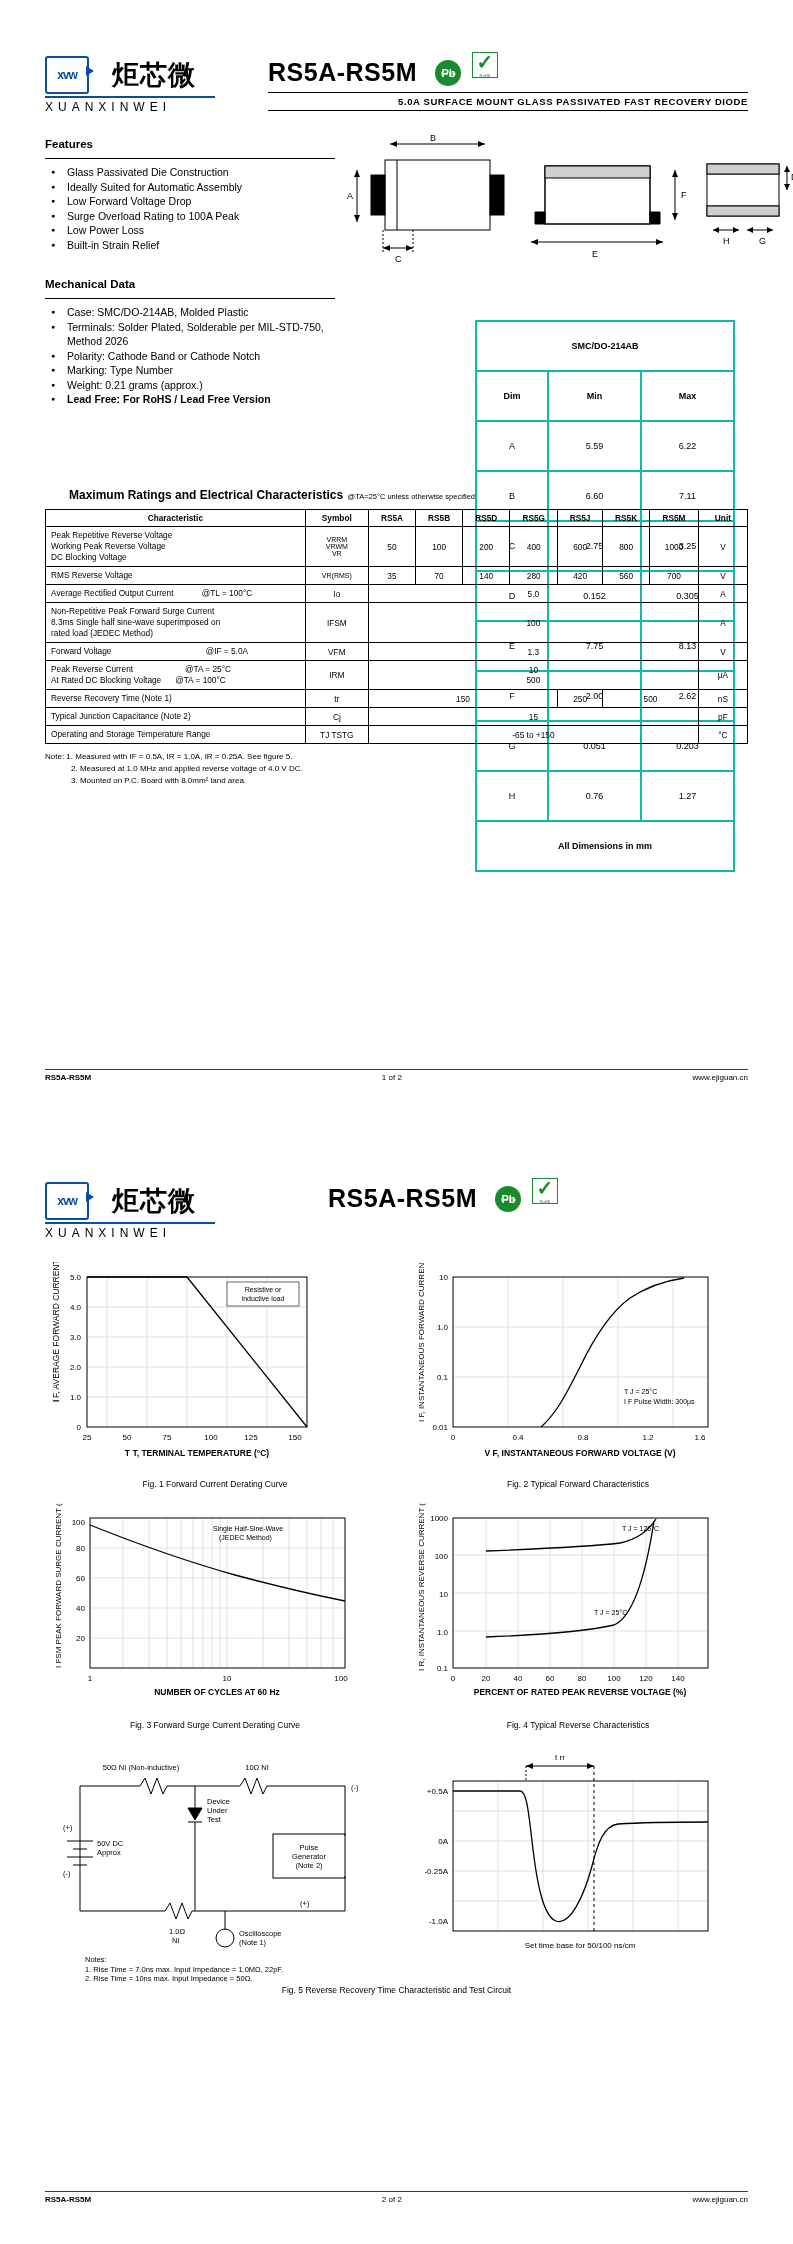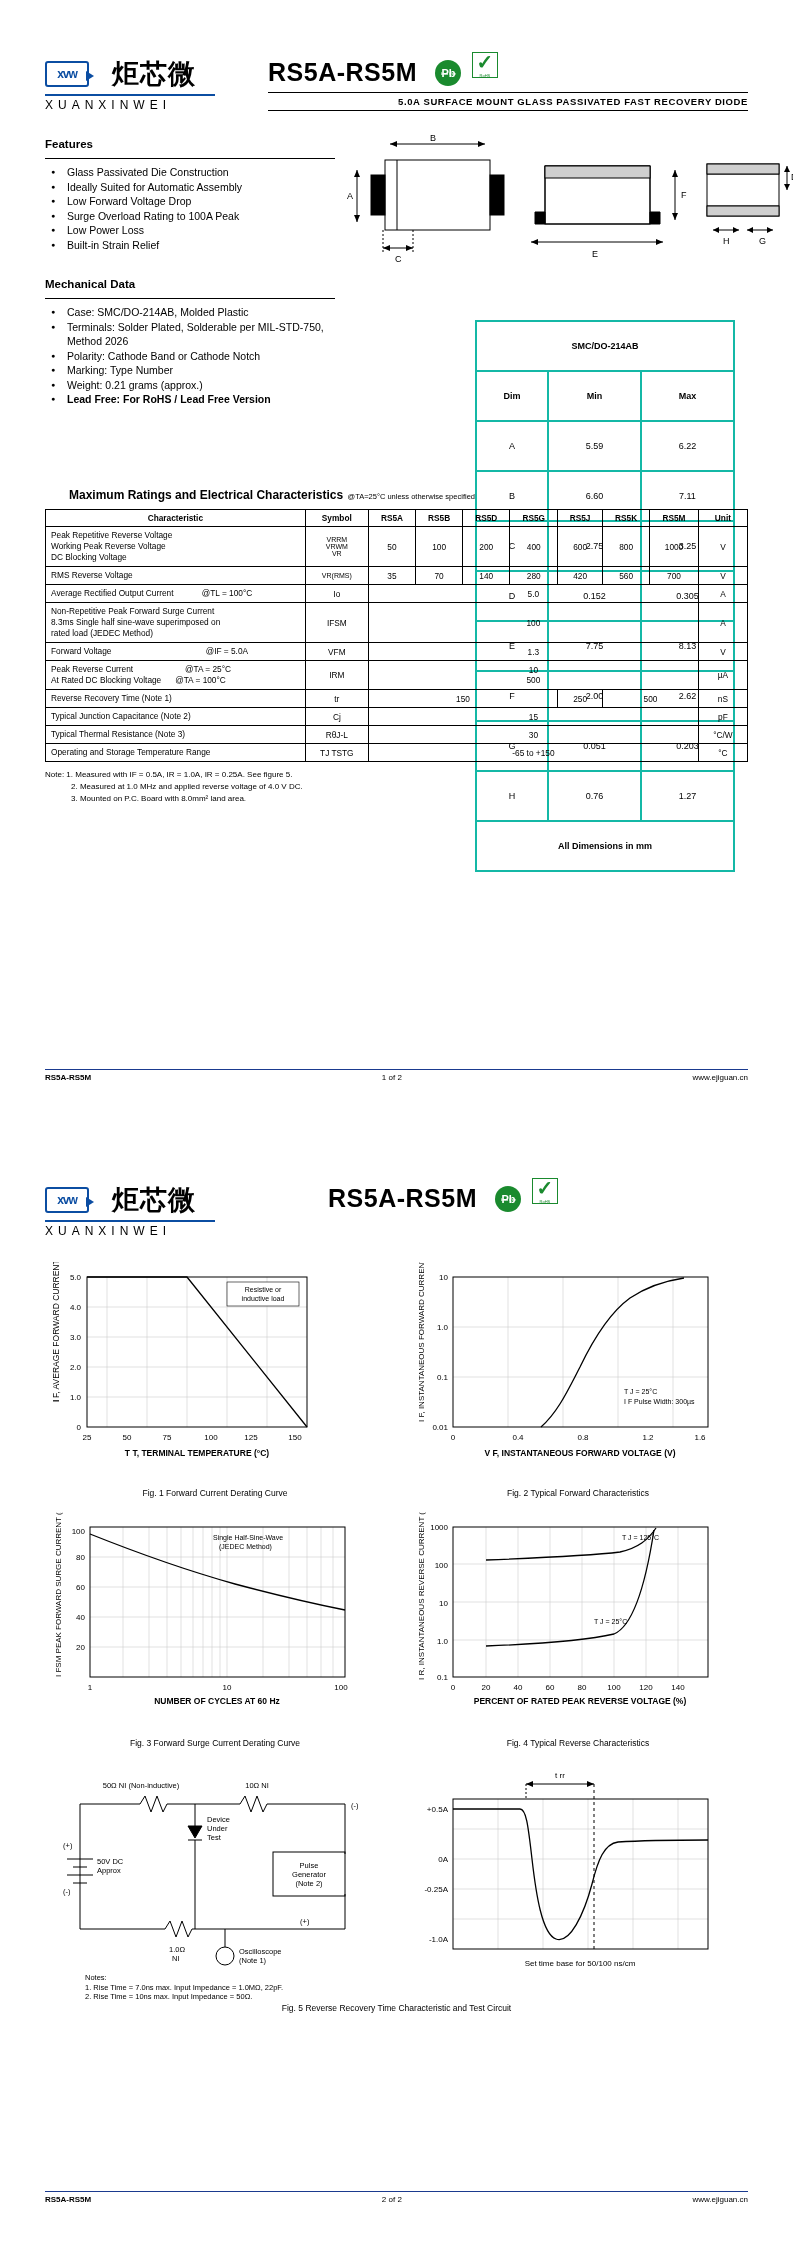--- a/index.html
+++ b/index.html
@@ -8,21 +8,21 @@
   .page { width:793px; position:relative; background:#fff; }
   .page1 { height:1122px; }
   .page2 { height:1122px; }
   .inner { position:absolute; left:45px; right:45px; top:0; }
 
   
   .hdr { position:relative; height:72px; margin-top:52px; }
   .logo { position:absolute; left:0; top:4px; width:200px; }
   .logo-row { display:flex; align-items:center; }
   .xvw {
-    width:44px; height:26px; border:2px solid #0b4da2; border-radius:3px;
+    width:44px; height:38px; border:2px solid #0b4da2; border-radius:3px;
     color:#0b4da2; font-weight:bold; font-size:12px; letter-spacing:-1px;
     display:flex; align-items:center; justify-content:center; position:relative;
   }
   .xvw:after{
     content:""; position:absolute; right:-7px; top:8px; width:0;height:0;
     border-left:8px solid #0b4da2; border-top:5px solid transparent; border-bottom:5px solid transparent;
   }
   .cn-name { font-size:27px; font-weight:bold; margin-left:23px; letter-spacing:1px; }
   .en-name { font-size:12px; letter-spacing:5px; margin-top:2px; border-top:2px solid #0b4da2; padding-top:2px; width:170px;}
   .title-block { position:absolute; right:0; top:0; width:480px; text-align:left; }
@@ -68,21 +68,21 @@
   .footer { position:absolute; left:45px; right:45px; bottom:40px; font-size:8px; border-top:1.2px solid #1a3a8f; padding-top:3px; }
   .footer .l { float:left; font-weight:bold; }
   .footer .c { text-align:center; }
   .footer .r { float:right; }
   .footer:after{ content:""; display:block; clear:both; }
 
   
   .charts { position:absolute; left:45px; right:45px; top:140px; }
   .chart-row { display:flex; justify-content:space-between; }
   .chart-box { width:340px; }
-  .chart-cap { text-align:center; font-size:8.5px; margin-top:17px; }
+  .chart-cap { text-align:center; font-size:8.5px; margin-top:8px; }
   svg text { font-family:"Liberation Sans", sans-serif; }
 </style>
 </head>
 <body>
 
 <div class="page page1">
   <div class="inner">
 
     <div class="hdr">
       <div class="logo">
@@ -360,26 +360,20 @@
           <td class="ccell">nS</td>
         </tr>
 
         <tr>
           <td class="lcell">Typical Junction Capacitance (Note 2)</td>
           <td class="ccell">Cj</td>
           <td class="ccell" colspan="7">15</td>
           <td class="ccell">pF</td>
         </tr>
 
-        <tr>
-          <td class="lcell">Typical Thermal Resistance (Note 3)</td>
-          <td class="ccell">RθJ-L</td>
-          <td class="ccell" colspan="7">30</td>
-          <td class="ccell">°C/W</td>
-        </tr>
 
         <tr>
           <td class="lcell">Operating and Storage Temperature Range</td>
           <td class="ccell">TJ TSTG</td>
           <td class="ccell" colspan="7">-65 to +150</td>
           <td class="ccell">°C</td>
         </tr>
       </tbody>
         </table>
 

